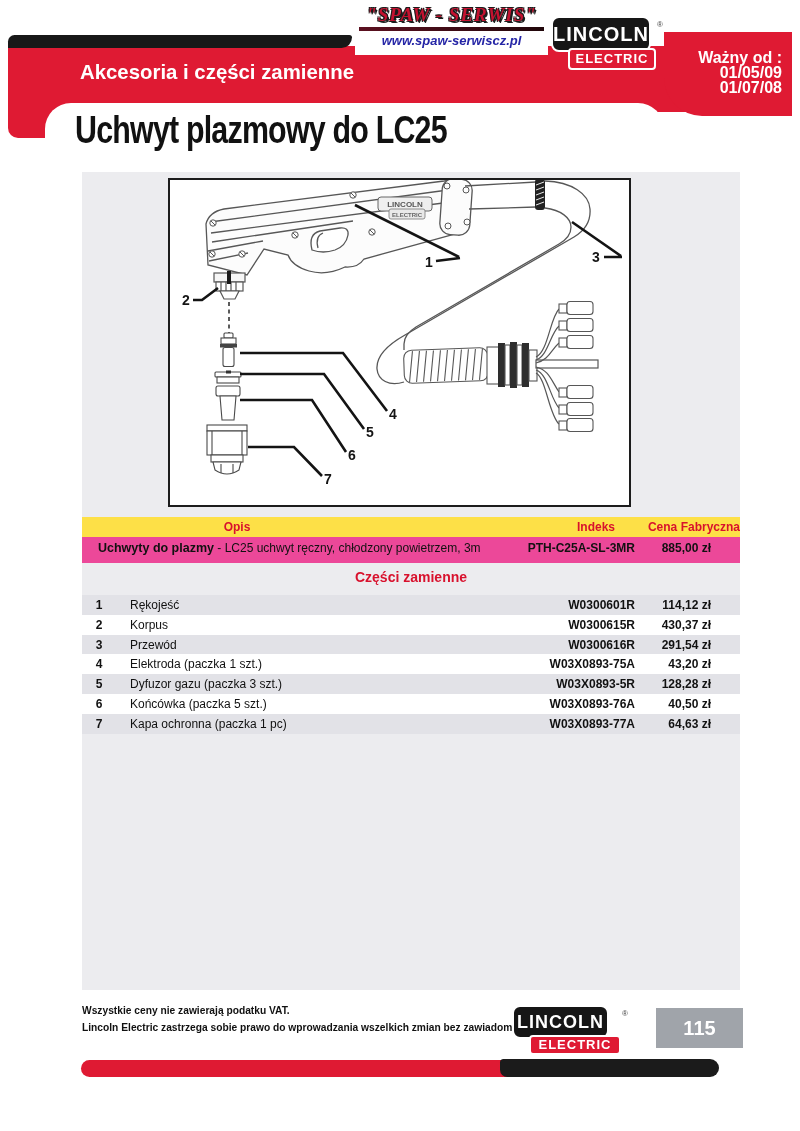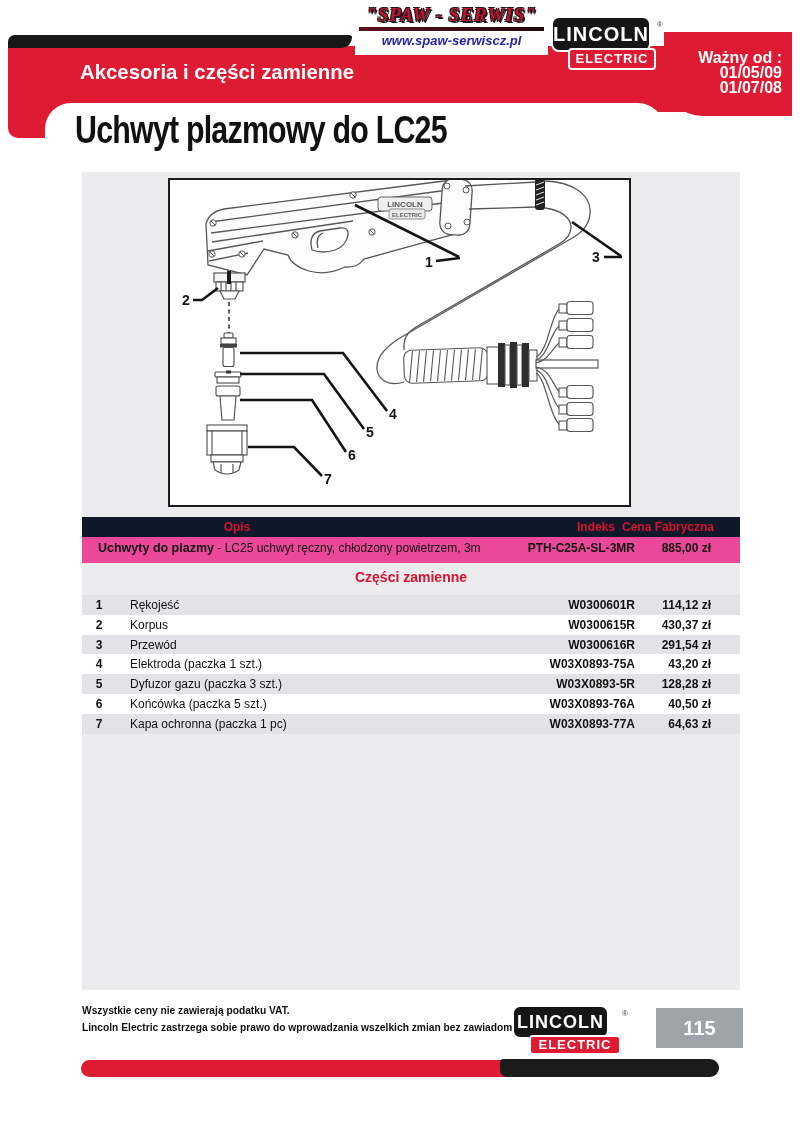--- a/index.html
+++ b/index.html
@@ -58,25 +58,25 @@
   .llogo-foot .reg { right:-7px; top:4px; }
 
   
   .gray-panel { position:absolute; left:82px; top:172px; width:658px; height:818px;
                 background:#ececef; z-index:3; }
   .diagram-box { position:absolute; left:86px; top:6px; width:463px; height:329px;
                  background:#fff; border:2px solid #1c1c1c; }
   .diagram-box svg { display:block; }
 
   
-  .t-head { position:absolute; left:0; top:345px; width:658px; height:20px; background:#0f172a; }
+  .t-head { position:absolute; left:0; top:345px; width:658px; height:20px; background:#fde047; }
   .h-opis  { position:absolute; left:120px; width:70px; top:3px; text-align:center;
              color:#d8112d; font-weight:bold; font-size:12px; }
   .h-idx   { position:absolute; right:125px; top:3px; color:#d8112d; font-weight:bold; font-size:12px; }
-  .h-price { position:absolute; left:540px; width:118px; top:3px; text-align:left;
+  .h-price { position:absolute; left:540px; width:118px; top:3px; text-align:right;
              color:#d8112d; font-weight:bold; font-size:12px; }
   .t-product { position:absolute; left:0; top:365px; width:658px; height:26px; background:#ec4899; }
   .p-desc  { position:absolute; left:16px; top:4px; font-size:12px; color:#111; }
   .p-desc b { font-size:12.5px; }
   .section-title { position:absolute; left:0; top:397px; width:658px; text-align:center;
                    color:#d8112d; font-weight:bold; font-size:14px; }
   .parts { position:absolute; left:0; top:423px; width:658px; }
   .prow { position:absolute; left:0; width:658px; height:20px; background:#fff; }
   .prow.odd { background:#e2e2e7; }
   .c-no    { position:absolute; left:8px; width:18px; top:3px; text-align:center;

